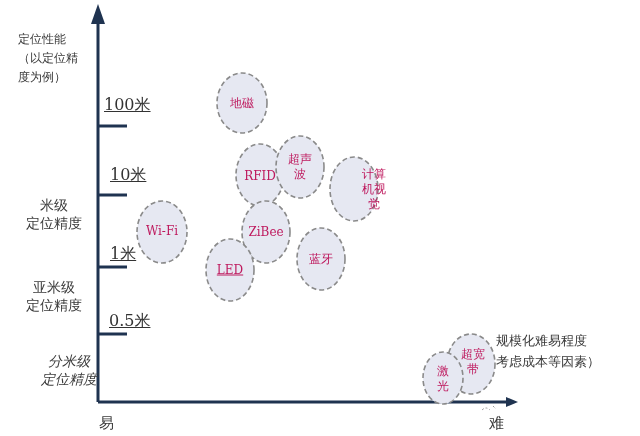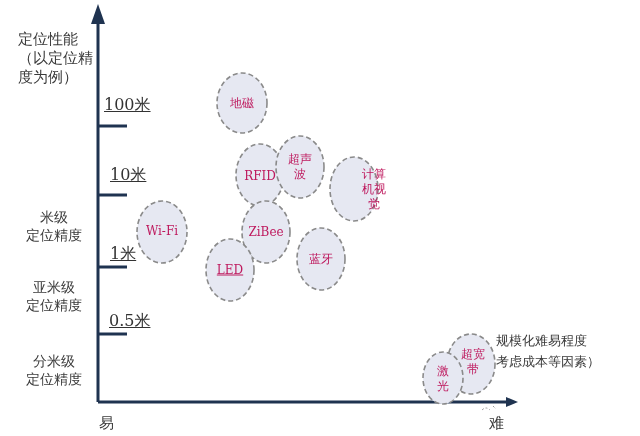--- a/index.html
+++ b/index.html
@@ -34,40 +34,40 @@
     <ellipse cx="162" cy="232" rx="25" ry="31"></ellipse>
     <ellipse cx="266" cy="232" rx="24" ry="31"></ellipse>
     <ellipse cx="230" cy="270" rx="24" ry="31"></ellipse>
     <ellipse cx="321" cy="259" rx="24" ry="31"></ellipse>
     <ellipse cx="471" cy="364" rx="24" ry="30"></ellipse>
     <ellipse cx="443" cy="378" rx="20" ry="26"></ellipse>
   </g>
   <path d="M482,410 q4,-4 8,0 M493,406 l3,3" stroke="#999" stroke-width="1" fill="none" stroke-dasharray="2,2"></path>
 </svg>
 
-<div class="txt" style="left:18px;top:30px;font-size:15px;line-height:19px;">
+<div class="txt" style="left:18px;top:30px;font-size:12px;line-height:19px;">
   <div>定位性能</div>
   <div>（以定位精</div>
   <div>度为例）</div>
 </div>
 
 <div class="txt tick-label" style="left:104px;top:96px;">100米</div>
 <div class="txt tick-label" style="left:110px;top:166px;">10米</div>
 <div class="txt tick-label" style="left:110px;top:245px;text-align:center;">1米</div>
 <div class="txt tick-label" style="left:109px;top:312px;">0.5米</div>
 
-<div class="txt ylabel" style="left:18px;top:208px;width:72px;">
+<div class="txt ylabel" style="left:18px;top:196px;width:72px;">
   <div>米级</div>
   <div>定位精度</div>
 </div>
 <div class="txt ylabel" style="left:18px;top:278px;width:72px;">
   <div>亚米级</div>
   <div>定位精度</div>
 </div>
-<div class="txt ylabel" style="left:18px;top:352px;width:72px;">
+<div class="txt ylabel" style="left:33px;top:352px;width:72px;font-style:italic;">
   <div>分米级</div>
   <div>定位精度</div>
 </div>
 
 <div class="txt" style="left:99px;top:414px;font-size:15px;">易</div>
 <div class="txt" style="left:489px;top:414px;font-size:15px;">难</div>
 <div class="txt" style="left:496px;top:330px;font-size:13px;line-height:21px;">
   <div>规模化难易程度</div>
   <div>考虑成本等因素）</div>
 </div>

